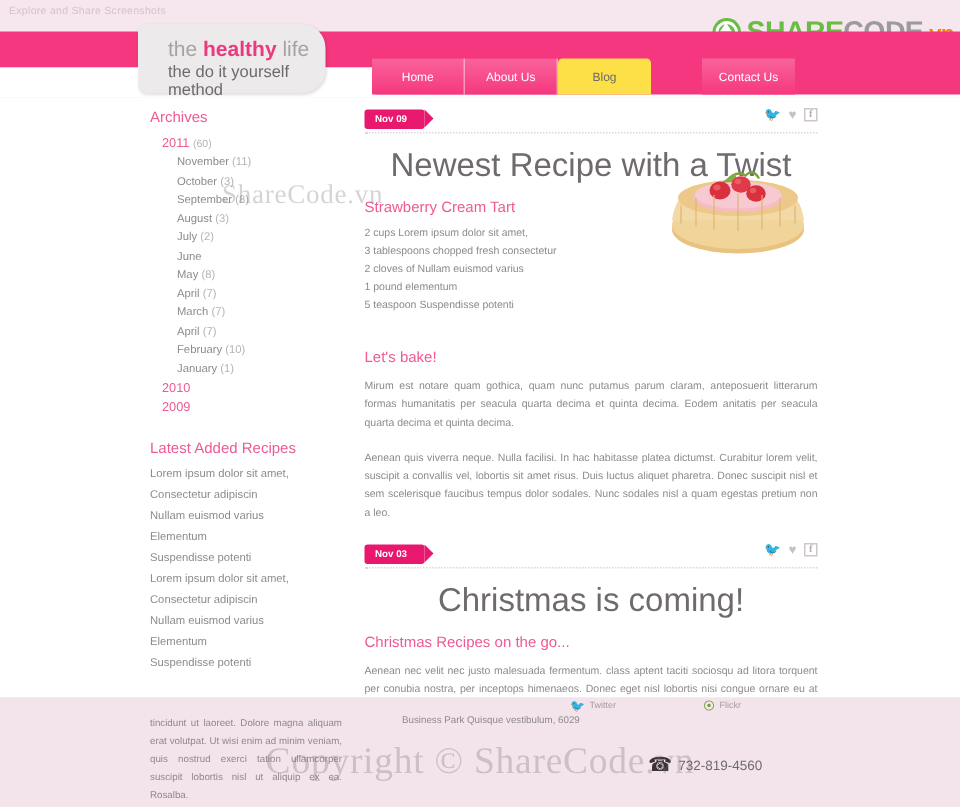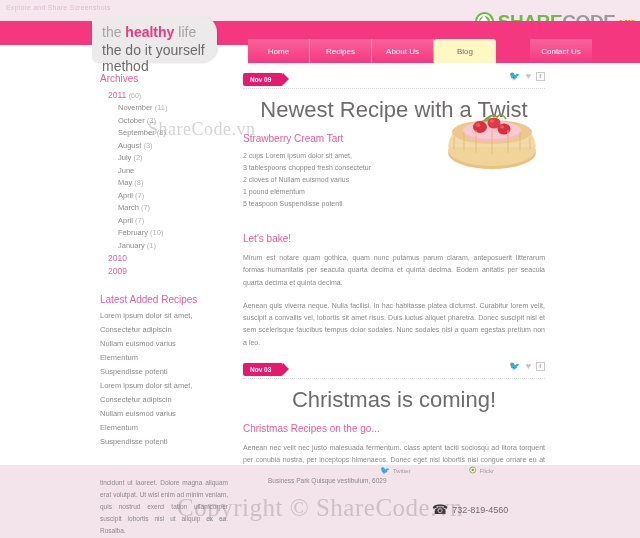--- a/index.html
+++ b/index.html
@@ -73,43 +73,43 @@
     background: #ffffff;
   }
 
   
   .logo-plate {
     position: absolute; left: 92px; top: 16px;
     width: 125px; height: 46px;
     background: #eceaea;
     border-radius: 5px 16px 16px 5px;
     box-shadow: 1px 1px 2px rgba(0,0,0,.12);
-    padding: 9px 0 0 10px;
+    padding: 9px 0 0 20px;
     z-index: 5;
   }
   .logo-line1 { font-size: 14px; color: #a8a2a4; line-height: 1.05; }
   .logo-line1 b { color: #e9397f; font-weight: bold; }
-  .logo-line2 { font-size: 14px; color: #6d6a6b; margin-top: 2px; }
+  .logo-line2 { font-size: 11px; color: #6d6a6b; margin-top: 2px; }
 
   
   .nav {
     position: absolute; left: 248px; top: 39px;
     height: 24px; display: flex; z-index: 6;
   }
   .nav-item {
     width: 62px; height: 24px;
     display: flex; align-items: center; justify-content: center;
     font-size: 8px; color: #ffffff;
     background: linear-gradient(180deg, #f9639b 0%, #f5377f 100%);
     border-right: 1px solid rgba(255,255,255,.45);
     cursor: pointer;
   }
   .nav-item:last-child { border-right: none; margin-left: 34px; }
   .nav-item.active {
-    background: #fef9c3; color: #6d6a6b;
+    background: #fde047; color: #6d6a6b;
     border-radius: 3px 3px 0 0;
     border-right: none;
   }
 
   
   .page {
     position: absolute; left: 0; top: 65px;
     width: 640px; height: 400px;
     background: #ffffff;
   }
@@ -264,21 +264,20 @@
 
 <div class="logo-plate">
   <div class="logo-line1">
     <span>the </span><b>healthy</b><span> life</span>
   </div>
   <div class="logo-line2">the do it yourself method</div>
 </div>
 
 <div class="nav">
   <div class="nav-item">Home</div>
-  <div class="nav-item">Recipes</div>
   <div class="nav-item">About Us</div>
   <div class="nav-item active">Blog</div>
   <div class="nav-item">Contact Us</div>
 </div>
 
 <div class="page">
 
   <div class="sidebar">
 
     <h3 class="side-head">Archives</h3>

